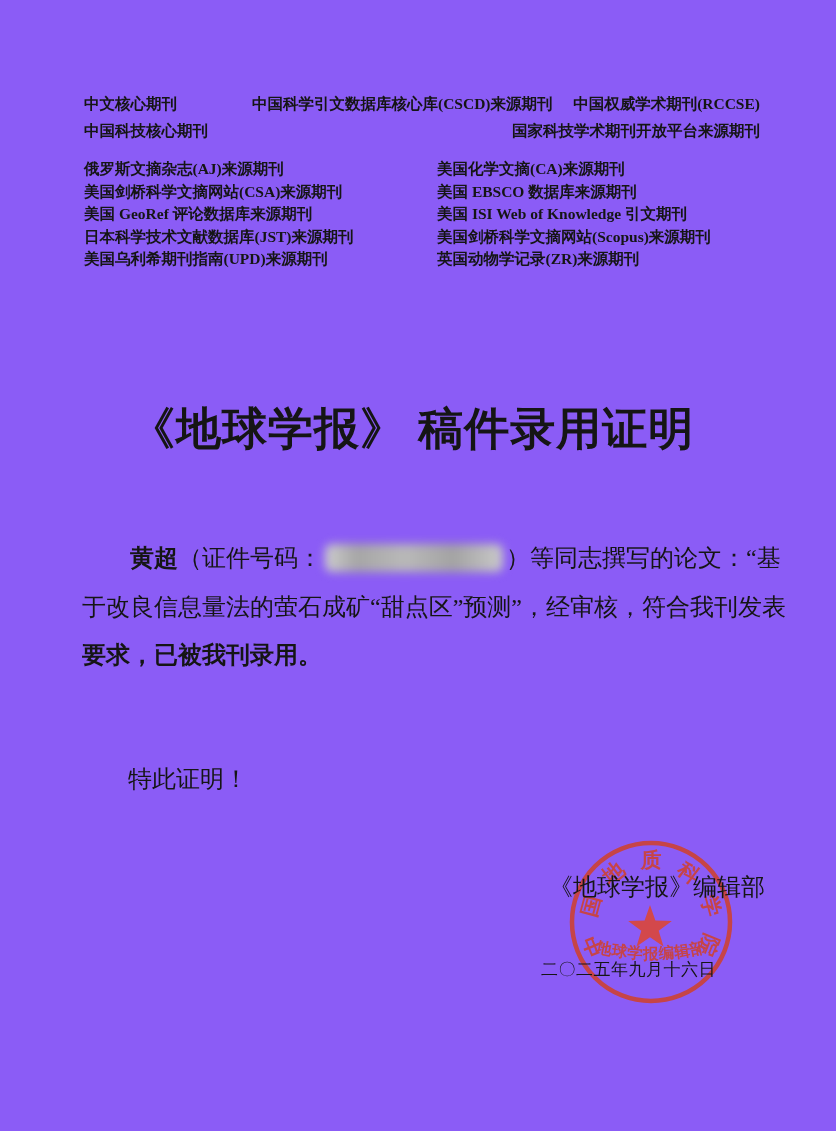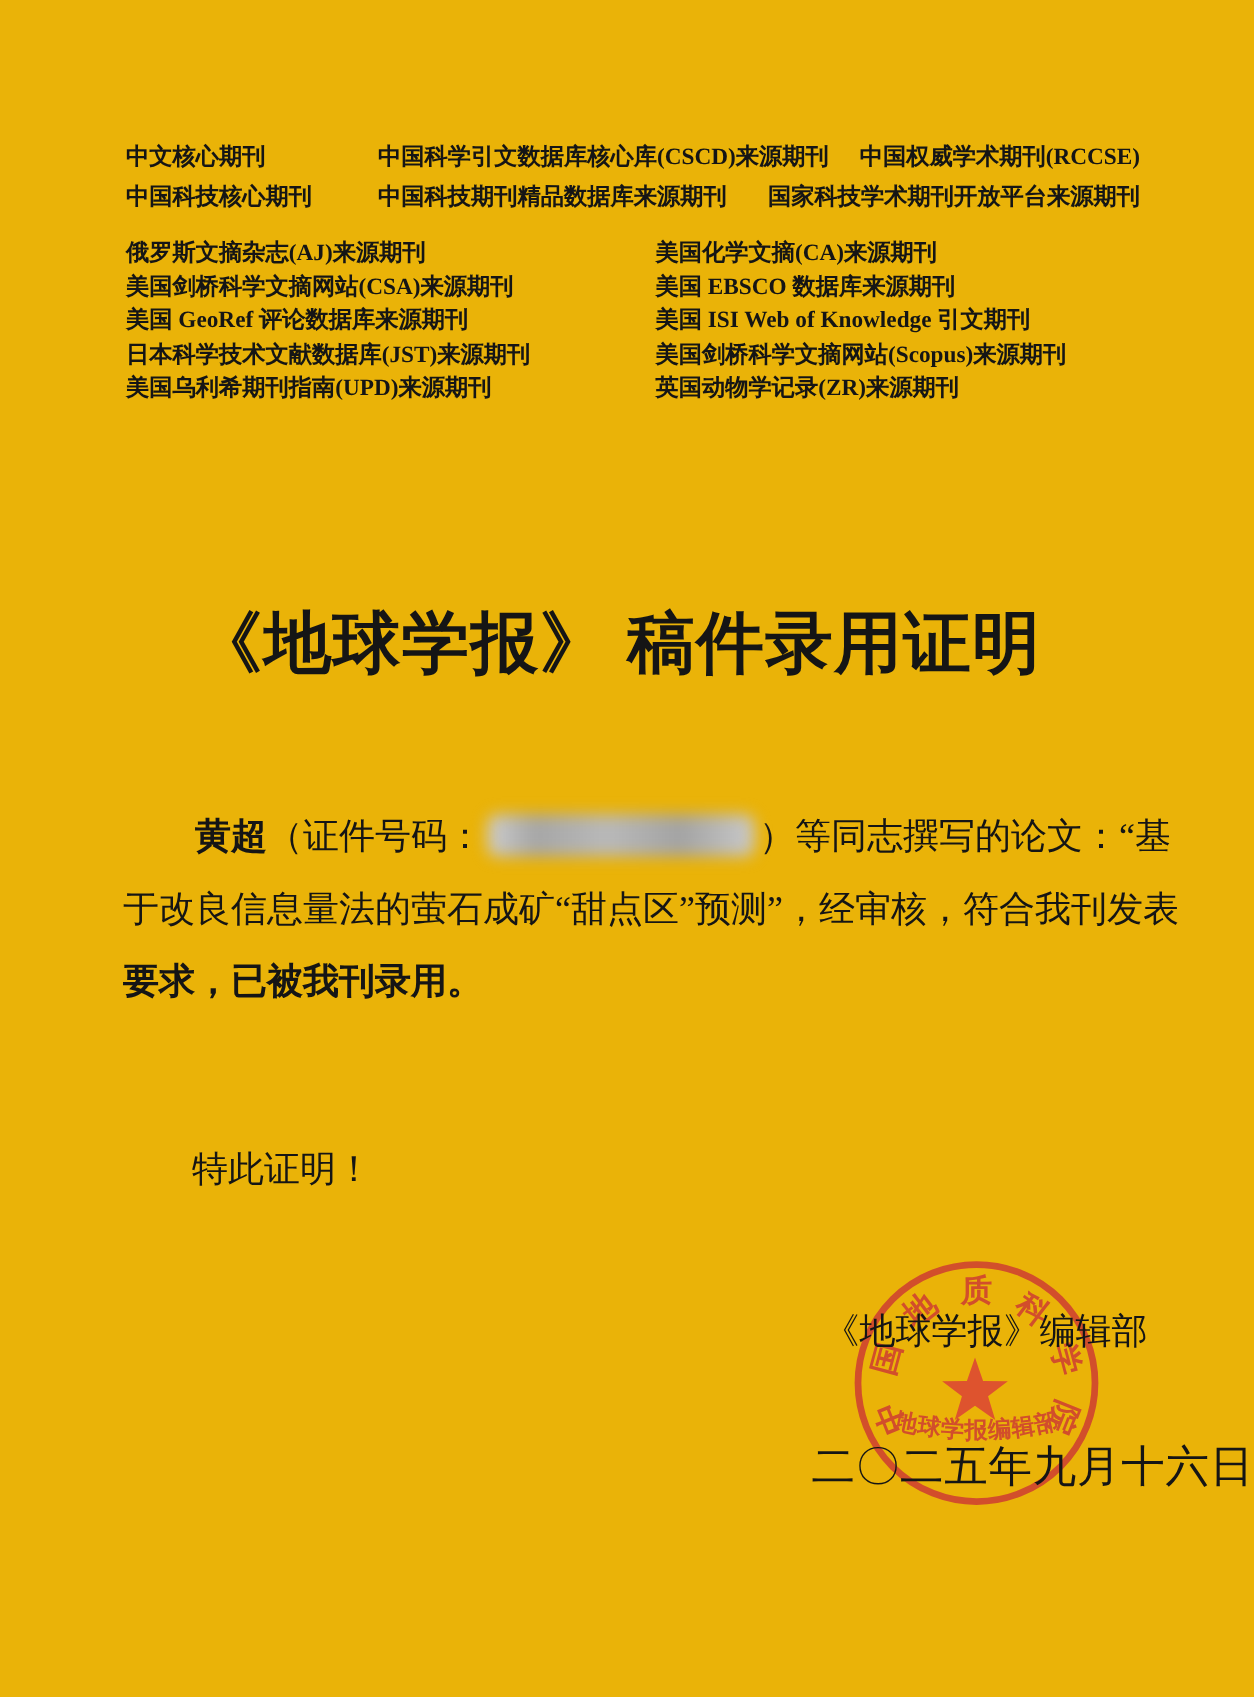--- a/index.html
+++ b/index.html
@@ -5,21 +5,21 @@
   html, body { margin: 0; padding: 0; }
   body {
     font-family: "Liberation Serif", "DejaVu Serif", serif;
     background: #e8e8e8;
   }
   .page {
     position: relative;
     width: 836px;
     height: 1131px;
     margin: 0 auto;
-    background: #eab308;
+    background: #8b5cf6;
     color: #151515;
     overflow: hidden;
   }
   
   .index-row {
     position: absolute;
     left: 84px;
     width: 676px;
     height: 20px;
     font-size: 15.5px;
@@ -95,21 +95,21 @@
     top: 871px;
     font-size: 24px;
     white-space: nowrap;
     z-index: 3;
     margin-left: 11px;
   }
   .sig-date {
     position: absolute;
     left: 541px;
     top: 958px;
-    font-size: 29px;
+    font-size: 17px;
     letter-spacing: 0.5px;
     white-space: nowrap;
     z-index: 3;
   }
 
   
   .seal {
     position: absolute;
     left: 556px;
     top: 833px;
@@ -125,21 +125,20 @@
 
 <div class="page">
 
   <div class="index-row row1">
     <span class="c1">中文核心期刊</span>
     <span class="c2">中国科学引文数据库核心库(CSCD)来源期刊</span>
     <span class="c3">中国权威学术期刊(RCCSE)</span>
   </div>
   <div class="index-row row2">
     <span class="c1">中国科技核心期刊</span>
-    <span class="c2">中国科技期刊精品数据库来源期刊</span>
     <span class="c3">国家科技学术期刊开放平台来源期刊</span>
   </div>
 
   <div class="col-list col-left">
     <div>俄罗斯文摘杂志(AJ)来源期刊</div>
     <div>美国剑桥科学文摘网站(CSA)来源期刊</div>
     <div>美国 GeoRef 评论数据库来源期刊</div>
     <div>日本科学技术文献数据库(JST)来源期刊</div>
     <div>美国乌利希期刊指南(UPD)来源期刊</div>
   </div>

